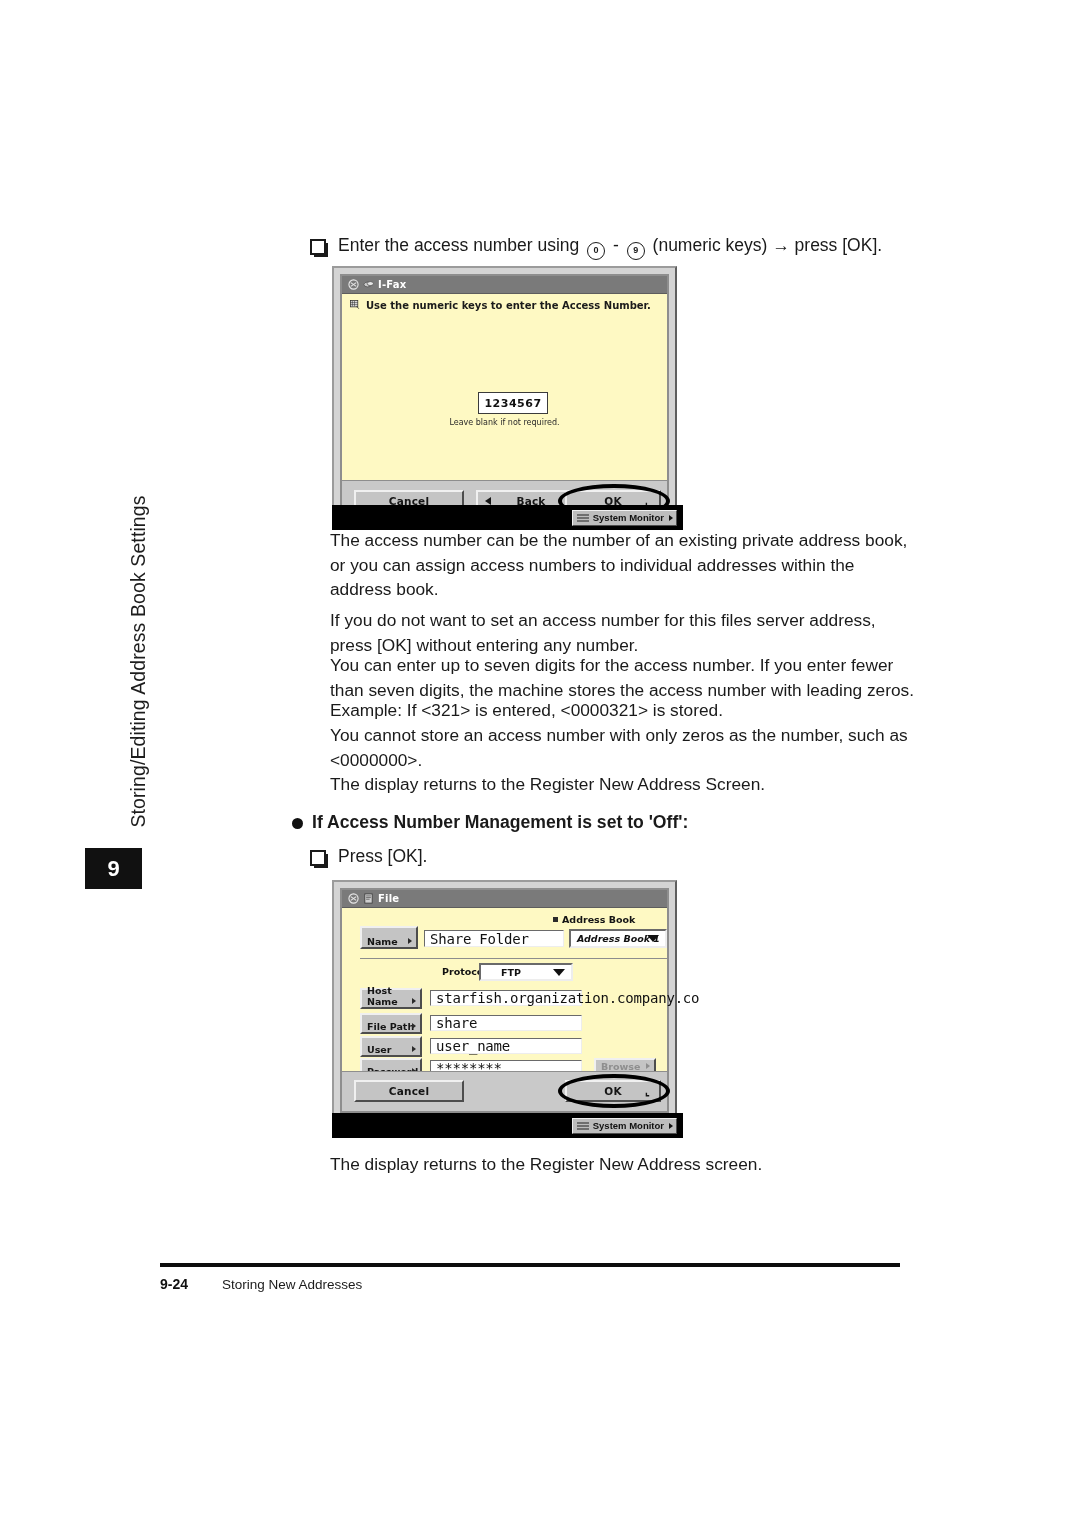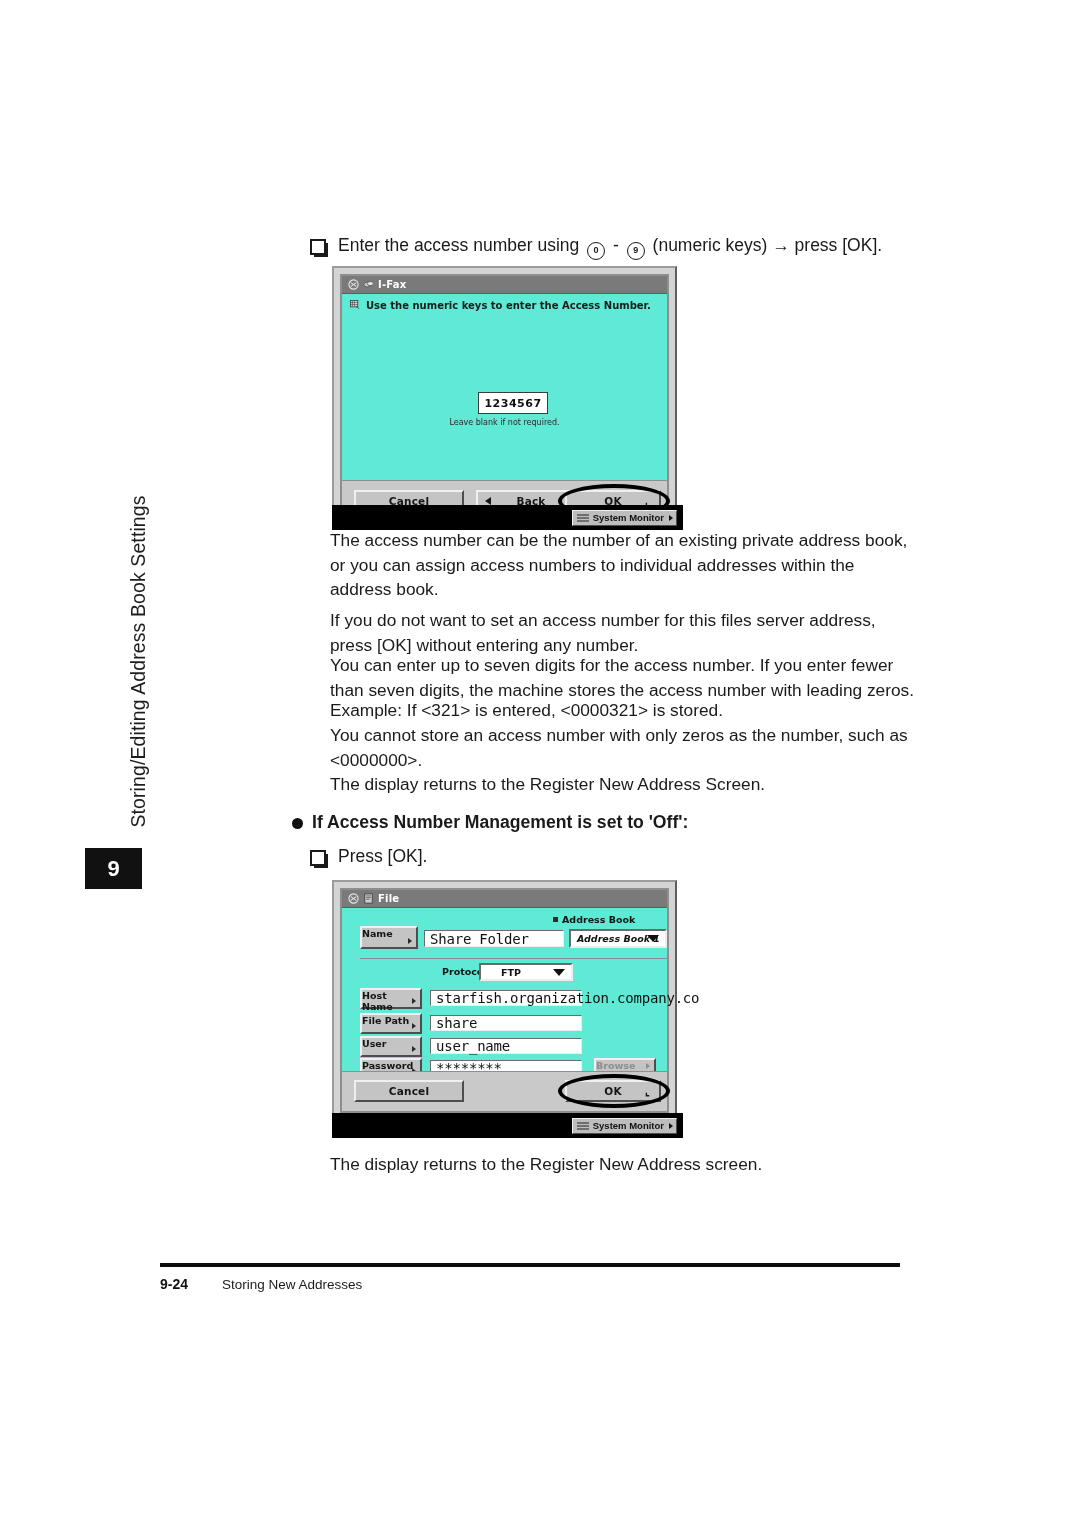--- a/index.html
+++ b/index.html
@@ -52,21 +52,21 @@
     font-family:"DejaVu Sans", sans-serif;
   }
   .lcd-inner{background:#c9c9c9;border:2px solid #8e8e8e;box-sizing:border-box;position:relative;height:100%;}
   .titlebar{
     height:17px;background:#7a7a7a;display:flex;align-items:center;gap:4px;padding:0 6px;
     border-bottom:1px solid #5d5d5d;
   }
   .titlebar .tlabel{color:#ffffff;font-size:10px;font-weight:bold;letter-spacing:.2px;}
   .ic{width:11px;height:11px;flex:0 0 auto;}
 
-  .content{position:relative;background:#5eead4;box-sizing:border-box;}
+  .content{position:relative;background:#fef9c3;box-sizing:border-box;}
 
   .msgline{display:flex;align-items:center;gap:5px;padding:6px 8px 0 8px;}
   .msgline .mt{font-size:10px;font-weight:bold;color:#1b1b1b;}
 
   .numbox{
     position:absolute;background:#ffffff;border:1px solid #3b3b3b;
     text-align:center;font-size:11px;font-weight:bold;color:#111;
     display:flex;align-items:center;justify-content:center;letter-spacing:.5px;
   }
   .hint{position:absolute;font-size:8px;color:#2a2a2a;text-align:center;width:100%;}
@@ -88,21 +88,21 @@
   
   .ring{
     position:absolute;border:4px solid #000;border-radius:50%;box-sizing:border-box;pointer-events:none;
   }
 
   
   .keybtn{
     position:absolute;background:#c4c4c4;box-sizing:border-box;
     border-left:2px solid #f0f0f0;border-top:2px solid #f0f0f0;
     border-right:2px solid #4d4d4d;border-bottom:2px solid #4d4d4d;
-    font-size:9.5px;font-weight:bold;color:#151515;display:flex;align-items:flex-start;
+    font-size:9.5px;font-weight:bold;color:#151515;padding-left:5px;display:flex;align-items:flex-end;
   }
   .keybtn .arr-r{position:absolute;right:4px;bottom:3px;}
   .field{
     position:absolute;background:#ffffff;box-sizing:border-box;
     border-left:1px solid #6a6a6a;border-top:1px solid #6a6a6a;
     border-right:1px solid #ededed;border-bottom:1px solid #ededed;
     font-family:"DejaVu Sans Mono", monospace;font-size:14px;color:#101010;
     display:flex;align-items:center;padding-left:5px;letter-spacing:-.2px;
   }
   .ddown{

